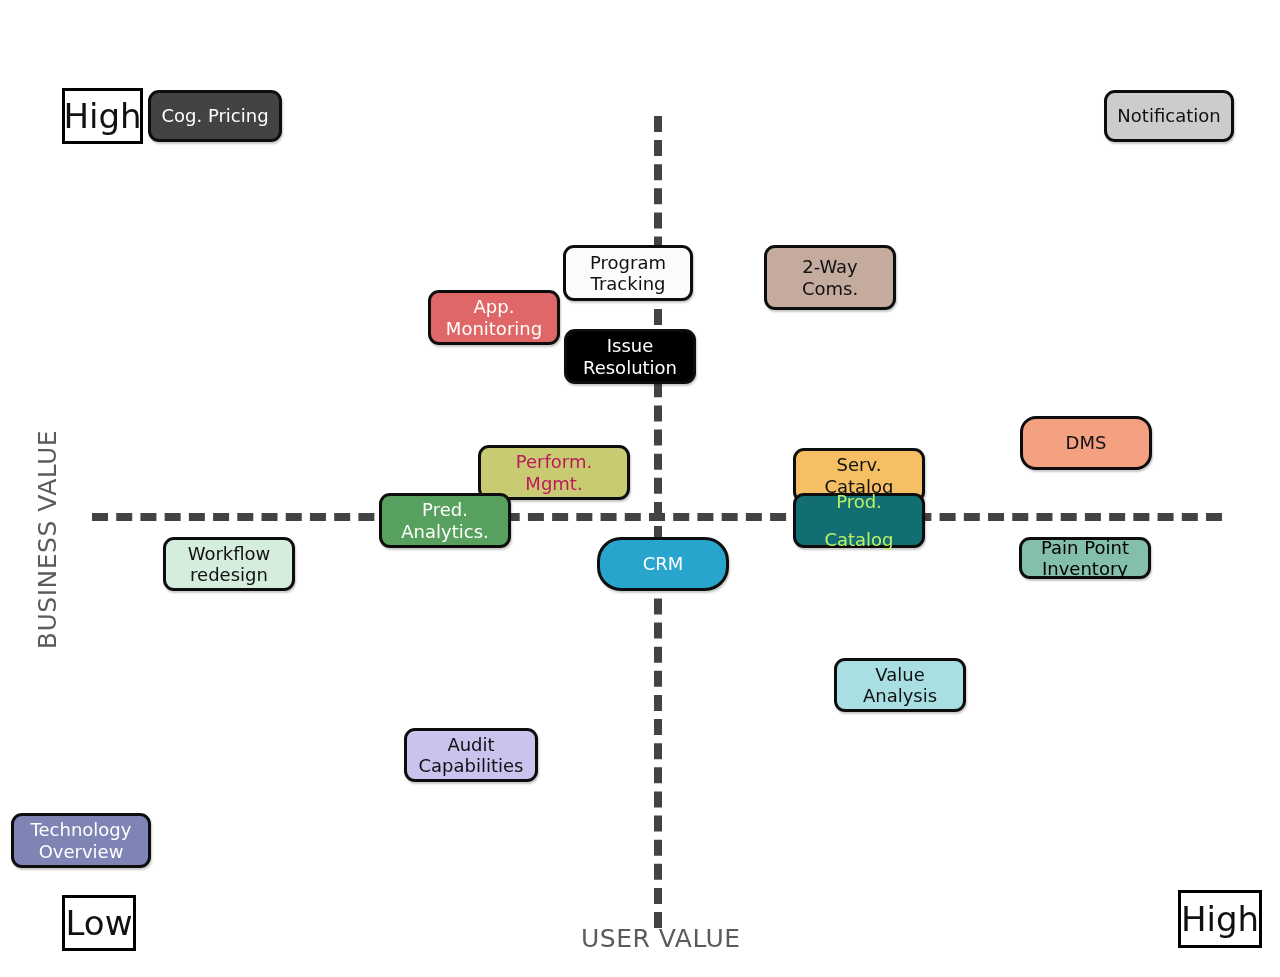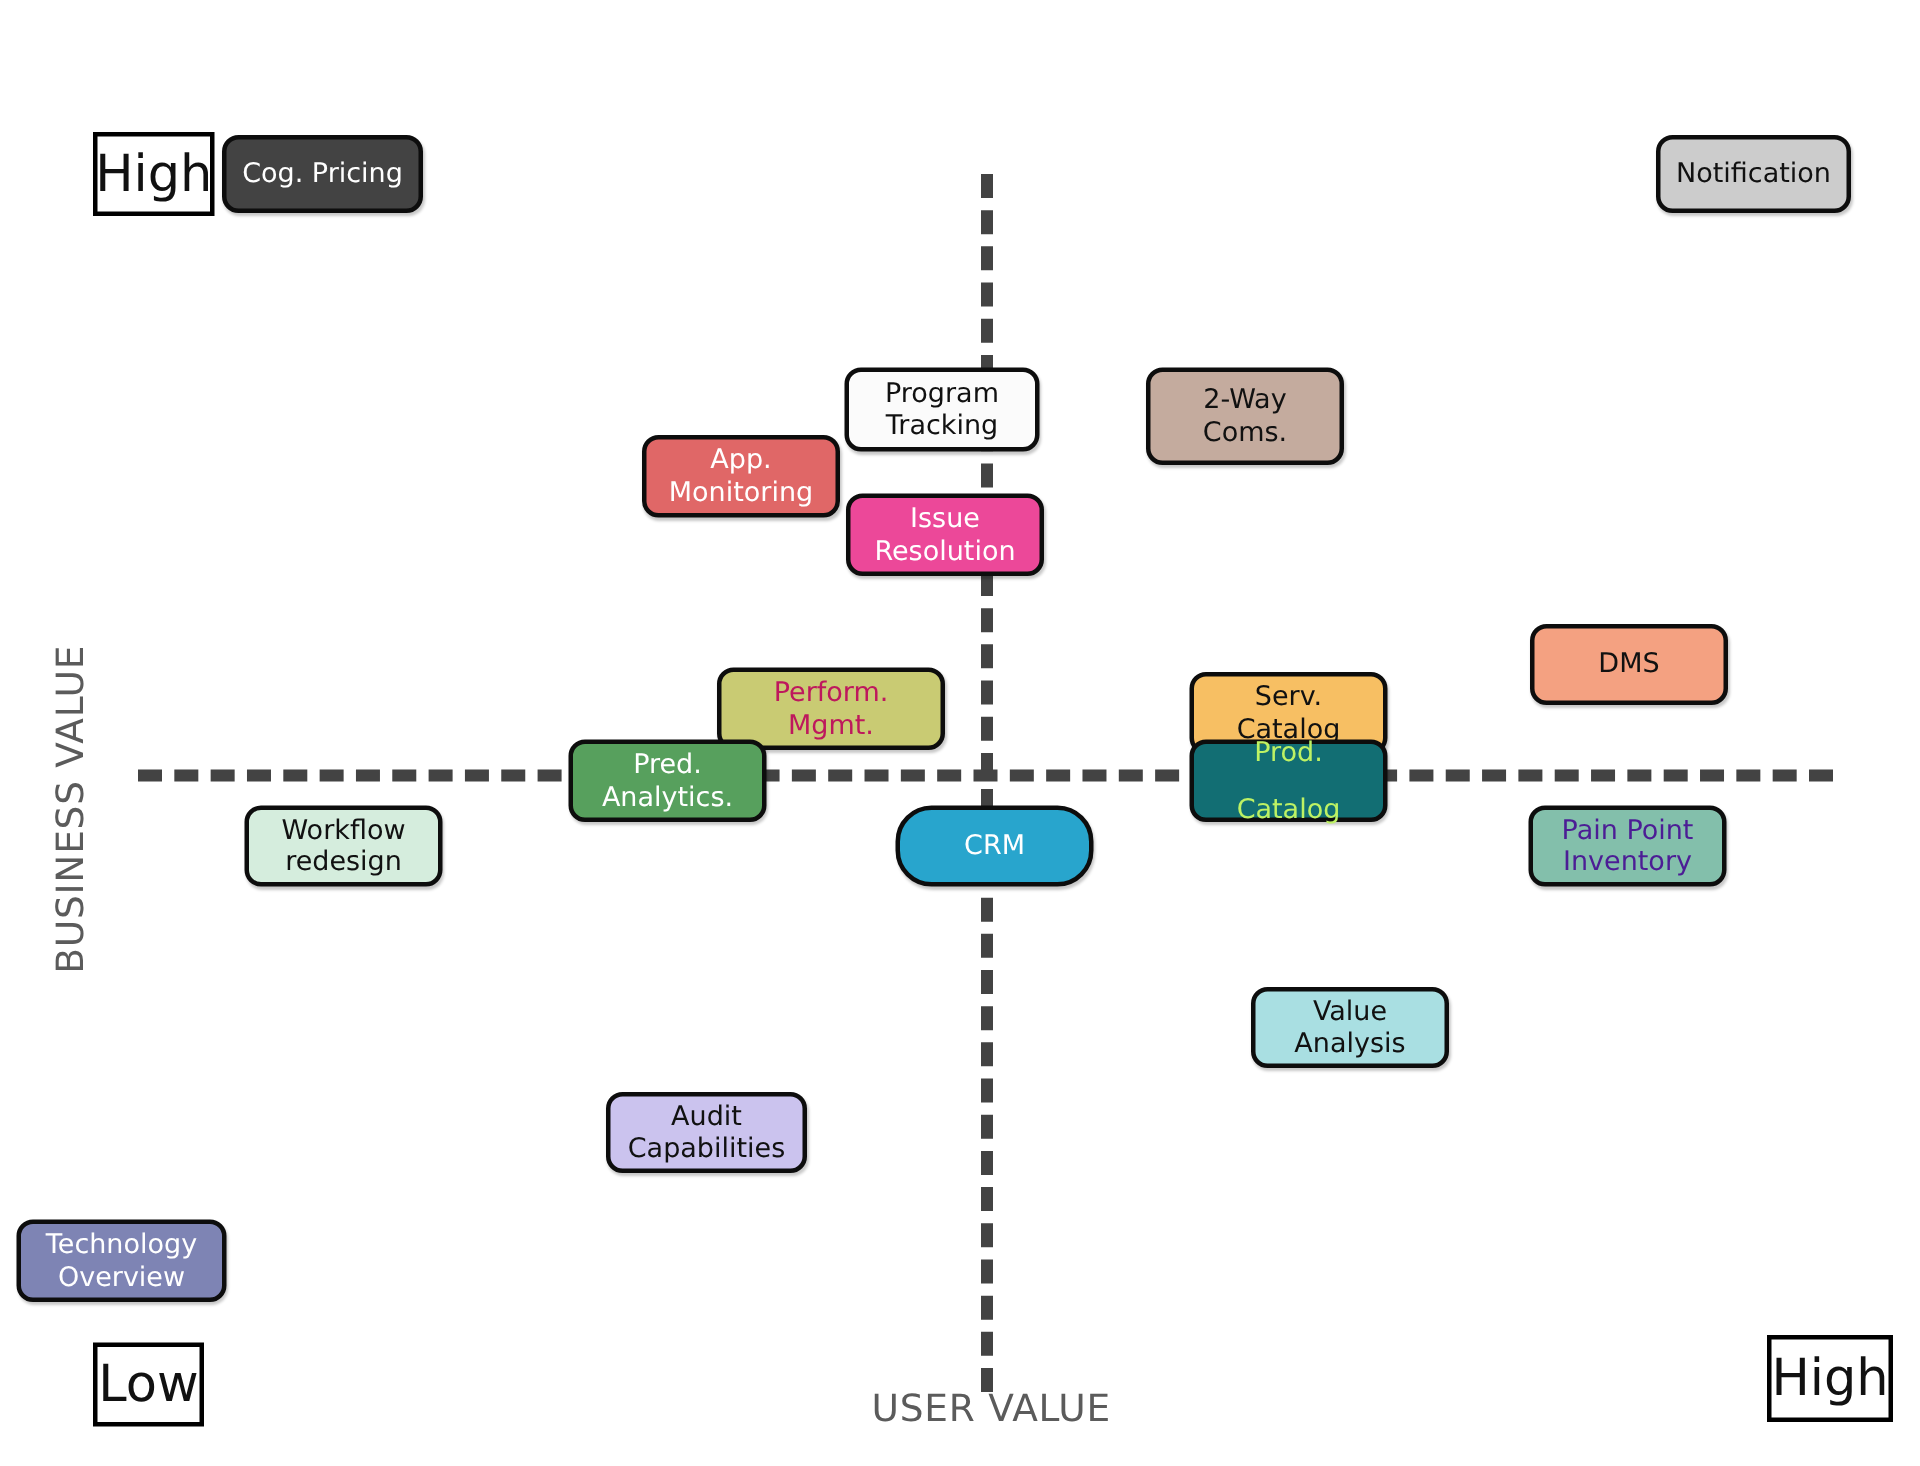--- a/index.html
+++ b/index.html
@@ -123,25 +123,25 @@
         <span class="ln">Tracking</span>
       </div>
       <div class="item" style="left: 764px; top: 245px; width: 132px; height: 65px; background: rgb(196, 171, 158); color: rgb(17, 17, 17);">
         <span class="ln">2-Way</span>
         <span class="ln">Coms.</span>
       </div>
       <div class="item" style="left: 428px; top: 290px; width: 132px; height: 55px; background: rgb(224, 103, 103); color: rgb(255, 255, 255); justify-content: center;">
         <span class="ln">App.</span>
         <span class="ln">Monitoring</span>
       </div>
-      <div class="item" style="left: 564px; top: 329px; width: 132px; height: 55px; background: #ec4899; color: rgb(255, 255, 255); text-align: right;">
+      <div class="item" style="left: 564px; top: 329px; width: 132px; height: 55px; background: #000000; color: rgb(255, 255, 255); text-align: right;">
         <span class="ln">Issue</span>
         <span class="ln">Resolution</span>
       </div>
-      <div class="item" style="left: 1020px; top: 416px; width: 132px; height: 54px; background: rgb(244, 161, 129); color: rgb(17, 17, 17);">
+      <div class="item" style="left: 1020px; top: 416px; width: 132px; height: 54px; background: rgb(244, 161, 129); color: rgb(17, 17, 17); border-radius: 16px;">
         <span class="ln">DMS</span>
       </div>
       <div class="item" style="left: 478px; top: 445px; width: 152px; height: 55px; background: rgb(201, 203, 115); color: #be185d;">
         <span class="ln">Perform.</span>
         <span class="ln">Mgmt.</span>
       </div>
       <div class="item" style="left: 793px; top: 448px; width: 132px; height: 55px; background: rgb(247, 191, 99); color: rgb(17, 17, 17);">
         <span class="ln">Serv.</span>
         <span class="ln">Catalog</span>
       </div>
@@ -153,21 +153,21 @@
         <span class="ln">Prod.</span>
         <span class="ln">Catalog</span>
       </div>
       <div class="item" style="left: 163px; top: 537px; width: 132px; height: 54px; background: rgb(213, 237, 221); color: rgb(17, 17, 17);">
         <span class="ln">Workflow</span>
         <span class="ln">redesign</span>
       </div>
       <div class="item" style="left: 597px; top: 537px; width: 132px; height: 54px; background: rgb(40, 165, 205); color: rgb(255, 255, 255); border-radius: 24px;">
         <span class="ln">CRM</span>
       </div>
-      <div class="item" style="left: 1019px; top: 537px; width: 132px; height: 54px; background: rgb(131, 191, 171); color: #4c1d95;">
+      <div class="item" style="left: 1019px; top: 537px; width: 132px; height: 42px; background: rgb(131, 191, 171); color: #000000;">
         <span class="ln">Pain Point</span>
         <span class="ln">Inventory</span>
       </div>
       <div class="item" style="left: 834px; top: 658px; width: 132px; height: 54px; background: rgb(169, 223, 226); color: rgb(17, 17, 17);">
         <span class="ln">Value</span>
         <span class="ln">Analysis</span>
       </div>
       <div class="item" style="left: 404px; top: 728px; width: 134px; height: 54px; background: rgb(203, 195, 238); color: rgb(17, 17, 17);">
         <span class="ln">Audit</span>
         <span class="ln">Capabilities</span>

